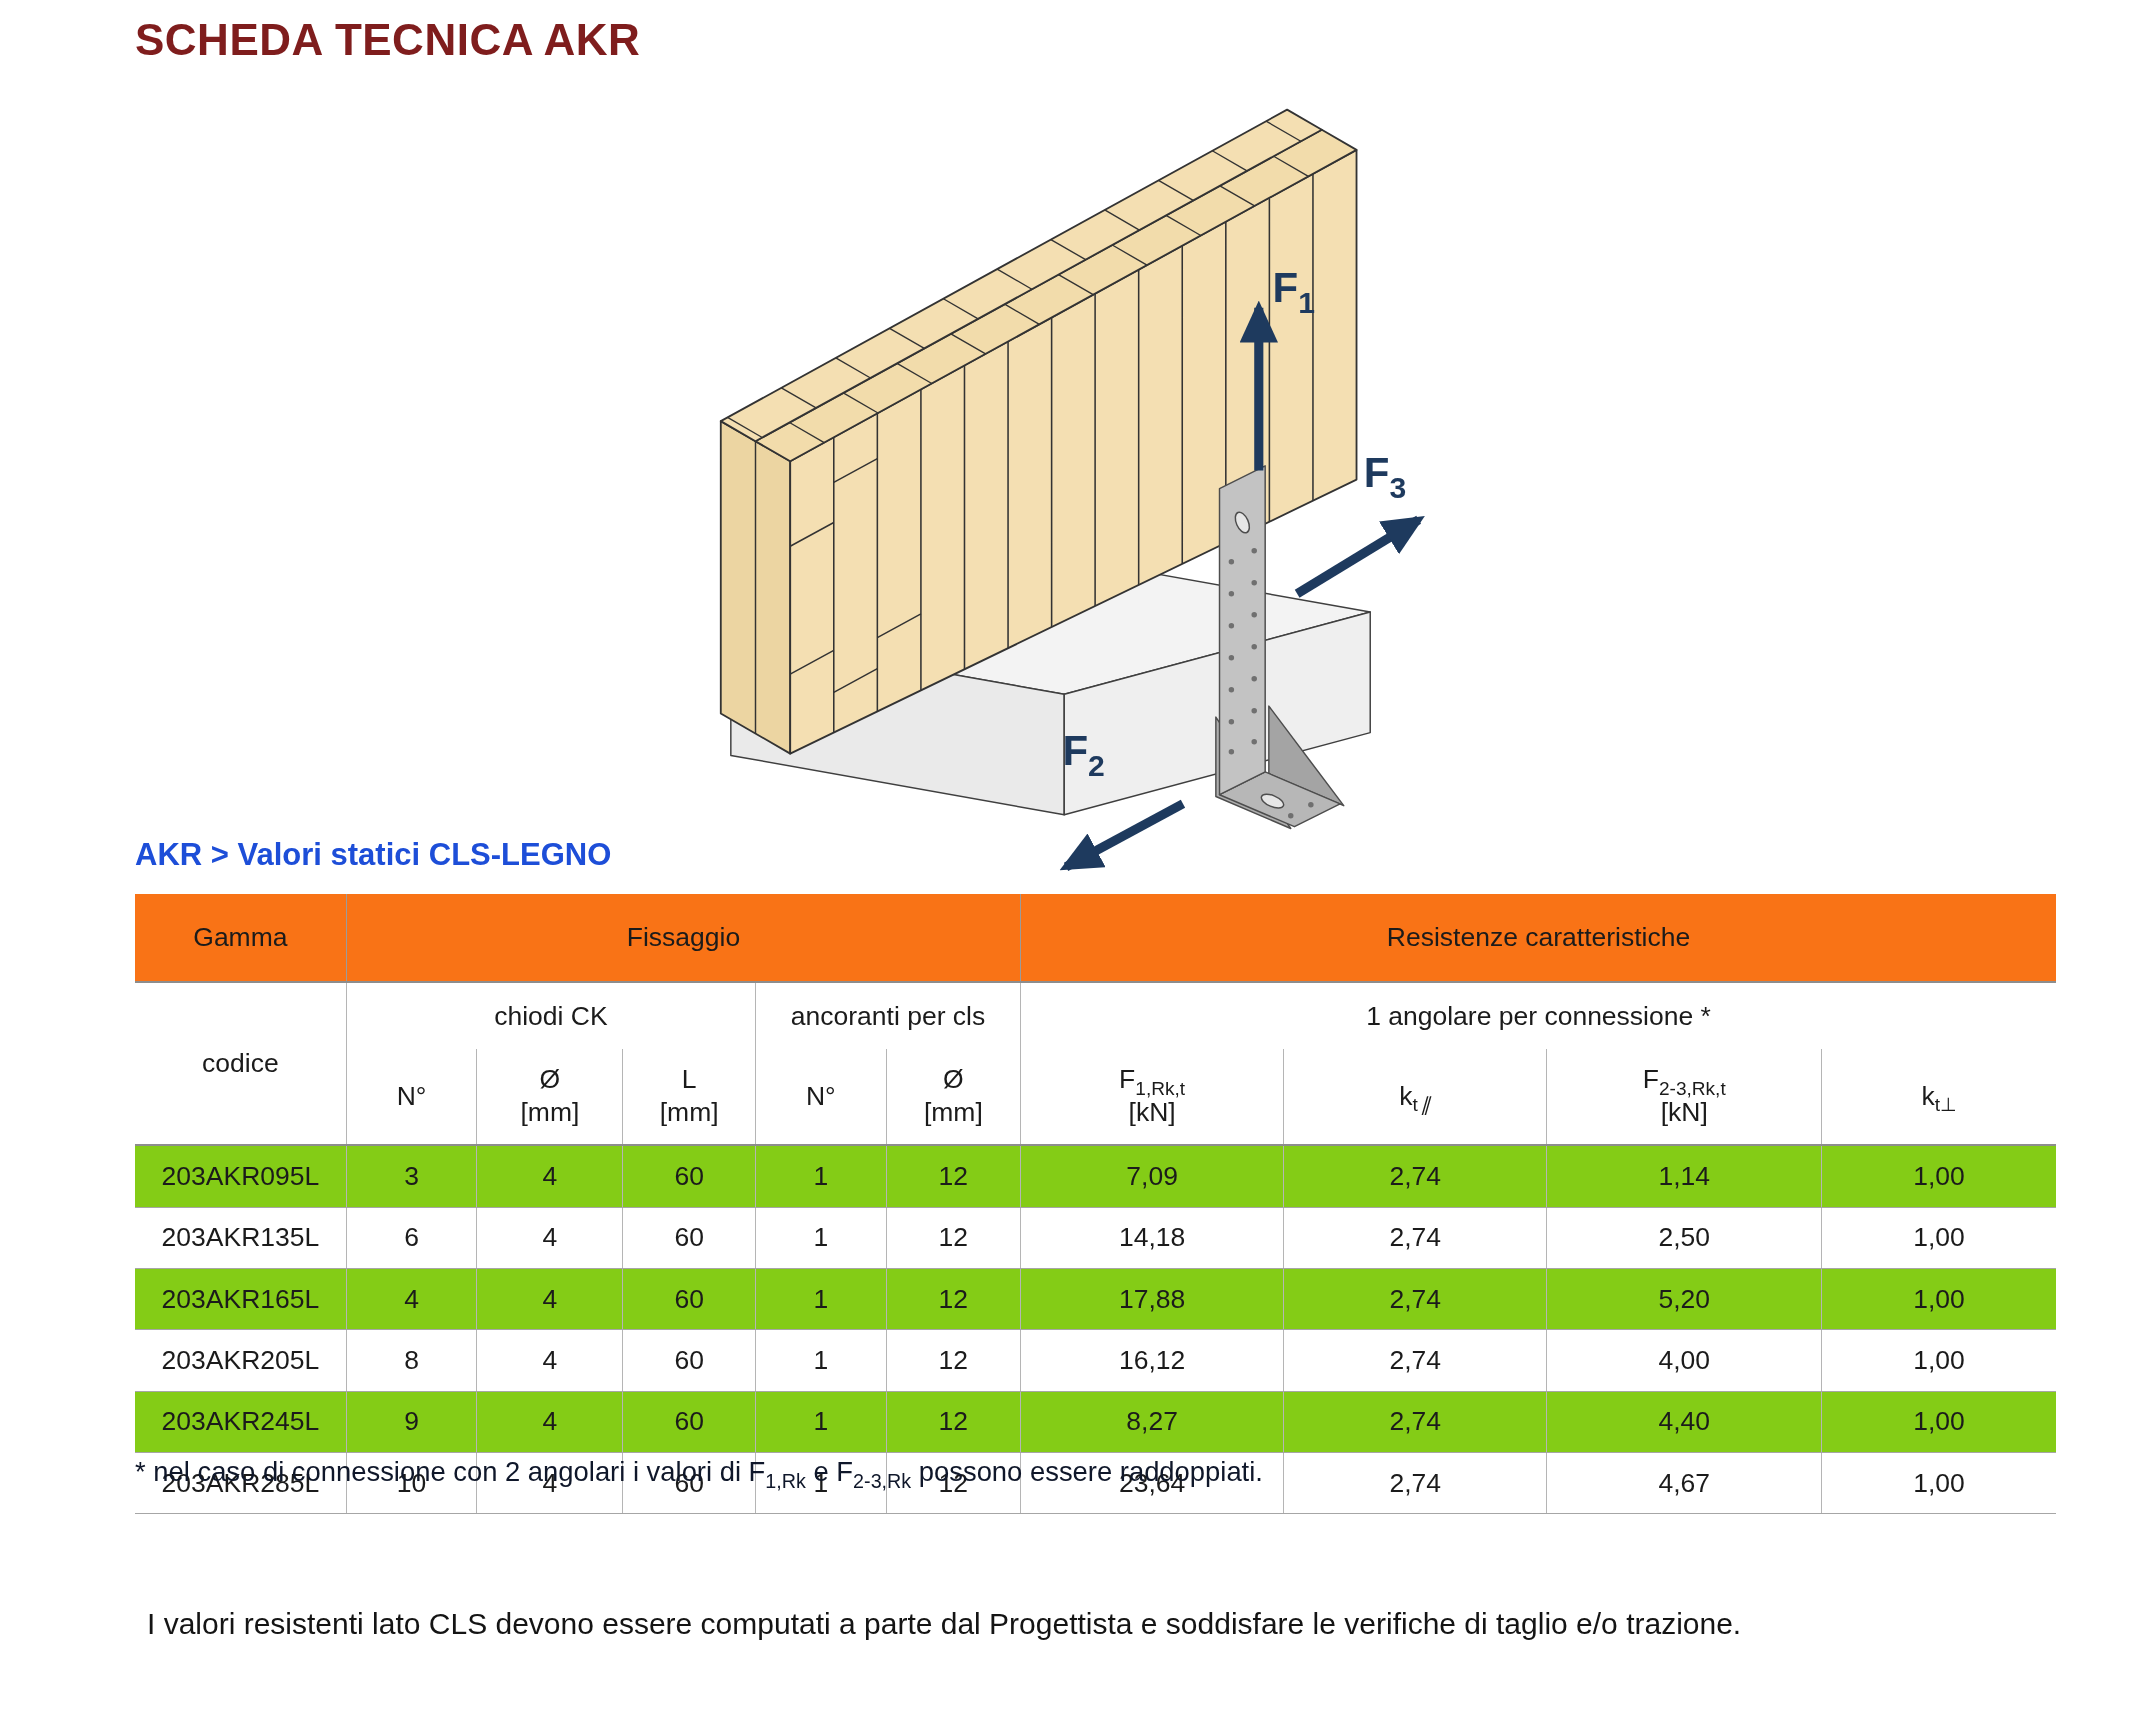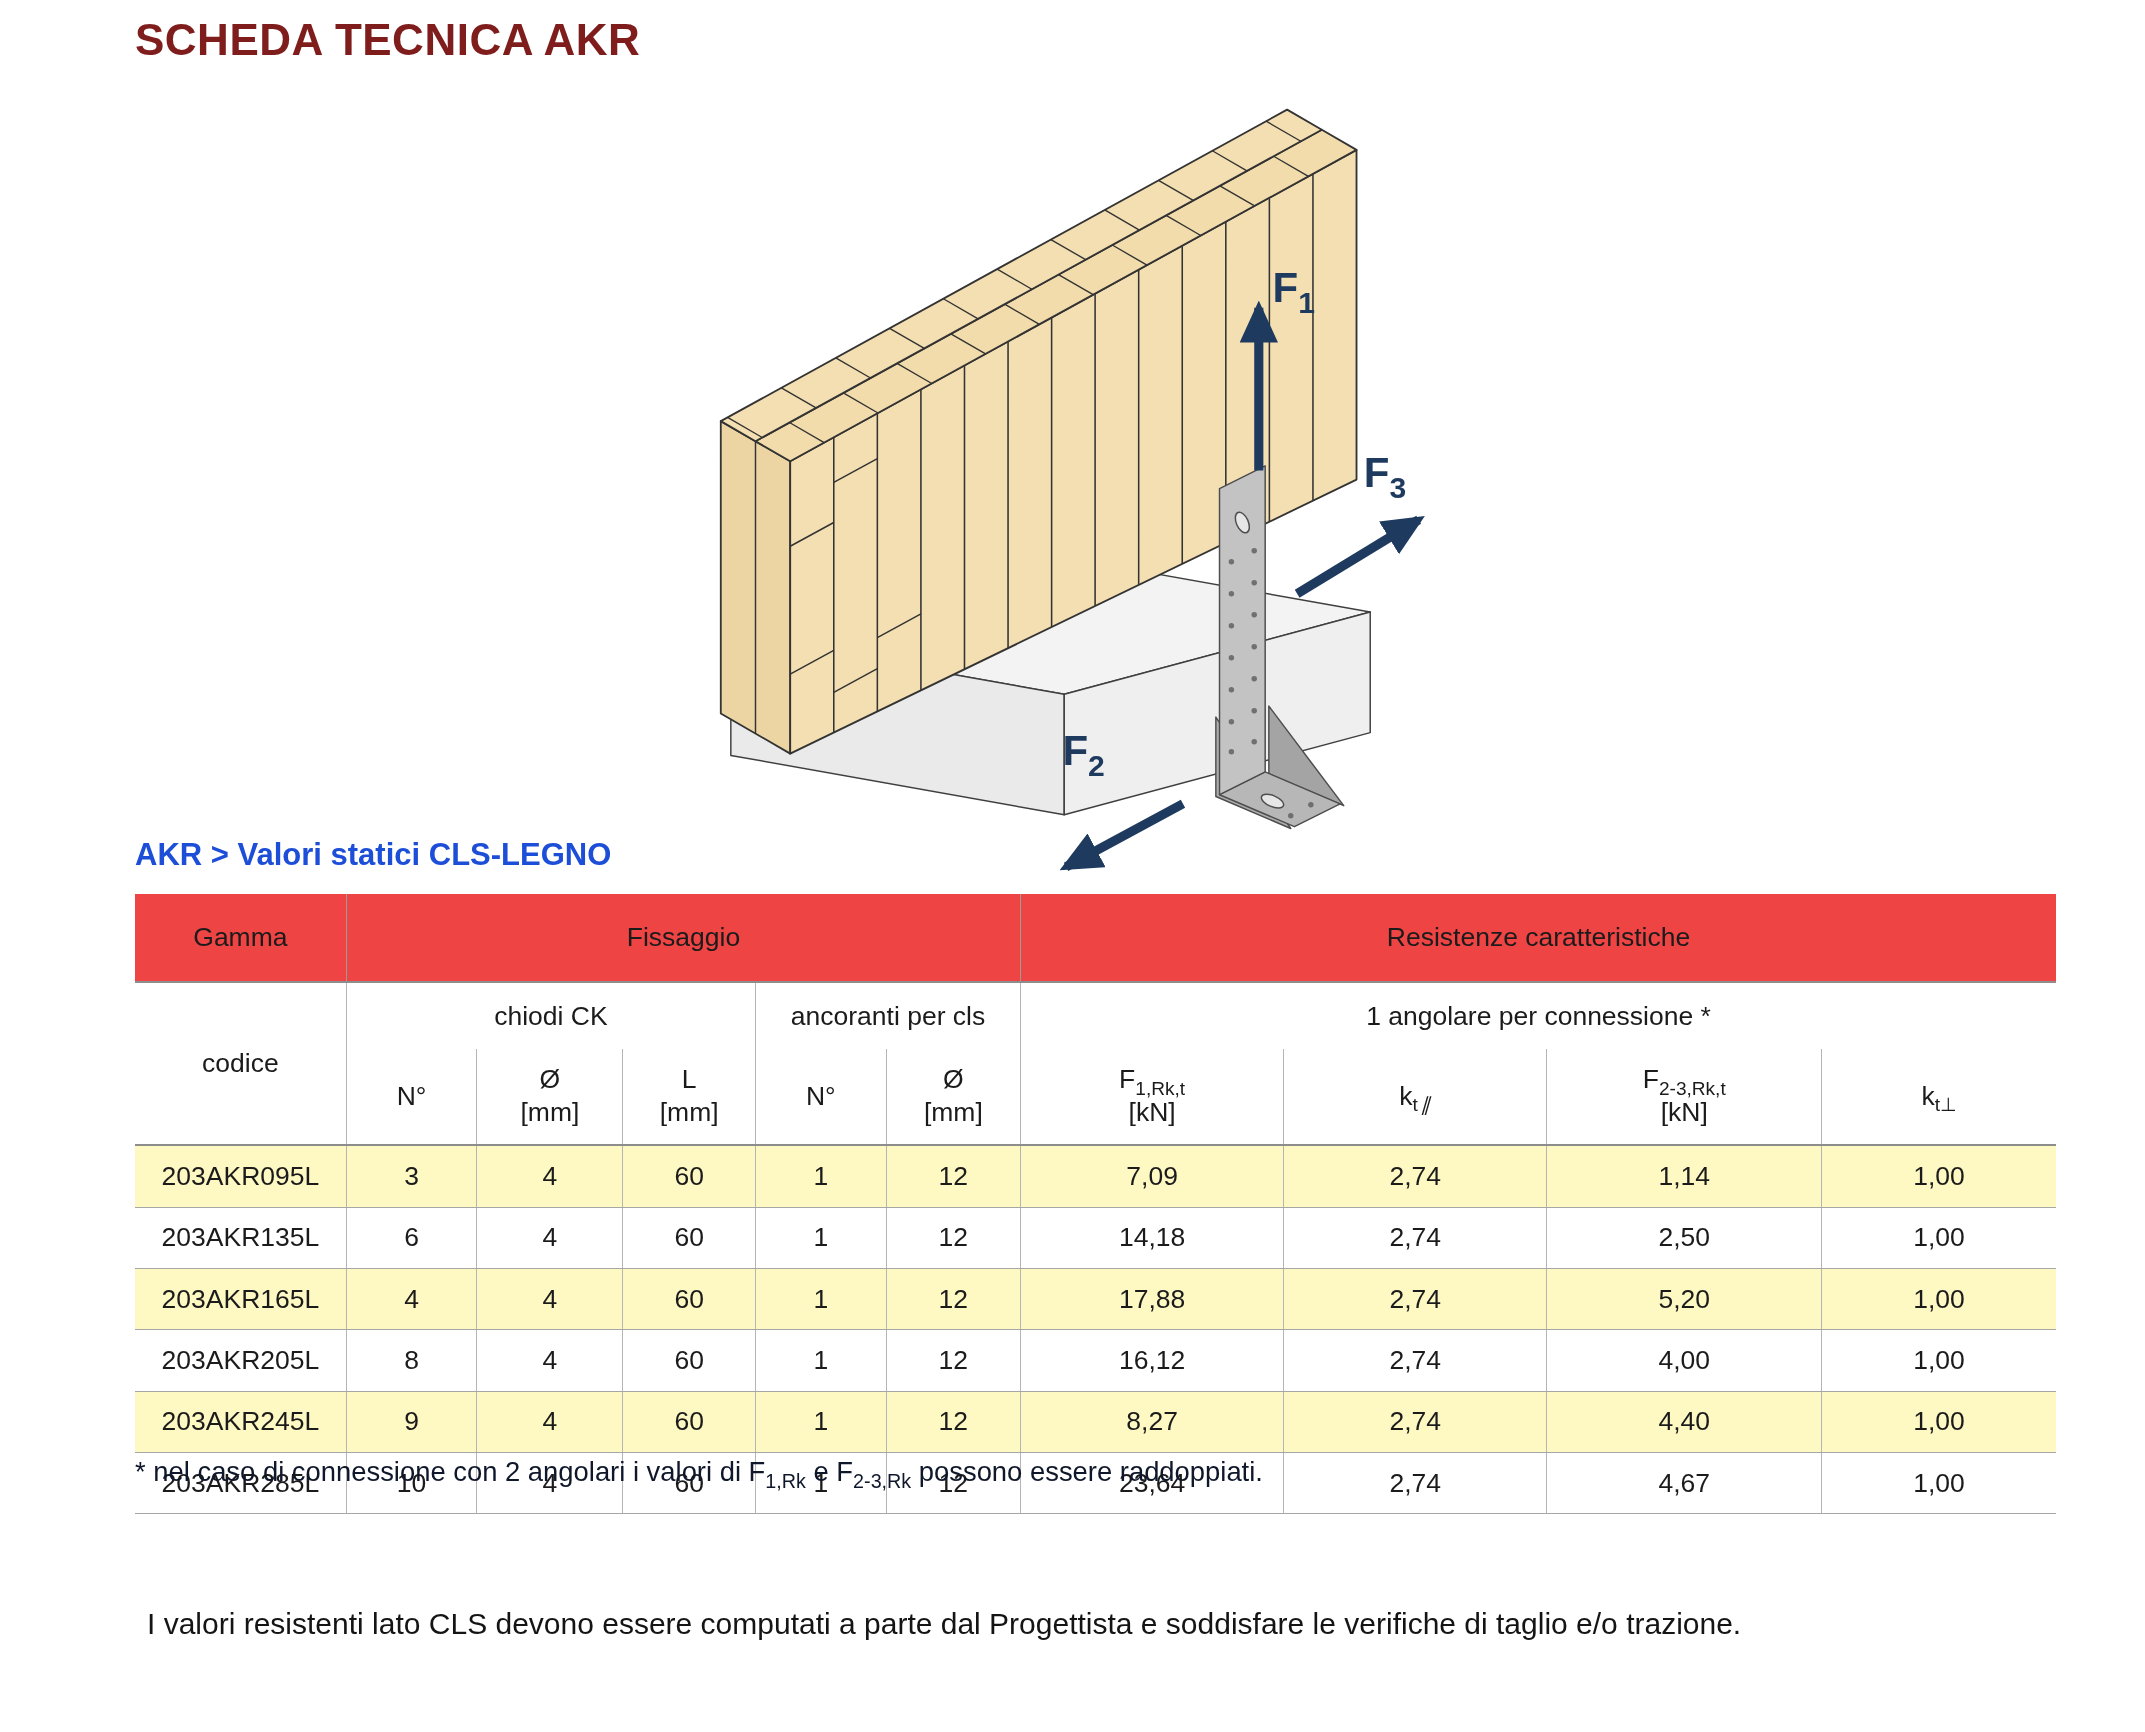--- a/index.html
+++ b/index.html
@@ -5,29 +5,29 @@
   html,body{margin:0;padding:0;background:#ffffff;}
   body{width:2145px;height:1732px;position:relative;font-family:"Liberation Sans",sans-serif;color:#1b1b1b;overflow:hidden;}
 
   .page-title{position:absolute;left:135px;top:14.6px;font-size:44px;font-weight:700;letter-spacing:0.5px;color:#7f1d1d;margin:0;}
   .section-title{position:absolute;left:135px;top:837px;font-size:31px;font-weight:700;color:#1d4ed8;margin:0;}
 
   .illustration{position:absolute;left:708px;top:105px;width:749px;height:772px;}
 
   .data-table{position:absolute;left:135px;top:894px;width:1921px;border-collapse:collapse;table-layout:fixed;font-size:26.5px;color:#1b1b1b;}
   .data-table th,.data-table td{font-weight:400;text-align:center;vertical-align:middle;padding:3.7px 7.3px;}
-  .hrow1 th{background:#ef4444;height:80px;border-bottom:2.7px solid #8d8d8d;}
+  .hrow1 th{background:#f97316;height:80px;border-bottom:2.7px solid #8d8d8d;}
   .hrow2 th{height:58px;margin-left:39px;}
   .hrow3 th{height:88px;line-height:1.25;border-bottom:2.7px solid #8d8d8d;}
   th.codice{border-bottom:2.7px solid #8d8d8d;}
   .bl{border-left:1.8px solid #9b9b9b;}
   .bls{border-left:1.8px solid #b5b5b5;}
   .data-table tbody td{height:53px;border-bottom:1.8px solid #a6a6a6;border-left:1.8px solid #b5b5b5;}
   .data-table tbody td:first-child{border-left:none;}
-  .data-table tbody tr.odd{background:#fef9c3;}
+  .data-table tbody tr.odd{background:#84cc16;}
 
   .sb{font-size:0.72em;position:relative;top:0.34em;}
   .skew{display:inline-block;transform:skewX(-16deg);}
   .unit-line{display:block;}
 
   .footnote{position:absolute;left:135px;top:1456px;font-size:27.4px;color:#0f172a;margin:0;}
   .notes{position:absolute;left:135px;top:1583px;width:1891px;font-size:30px;color:#141414;}
   .notes p{margin:12px;line-height:58px;}
 </style>
 </head>

